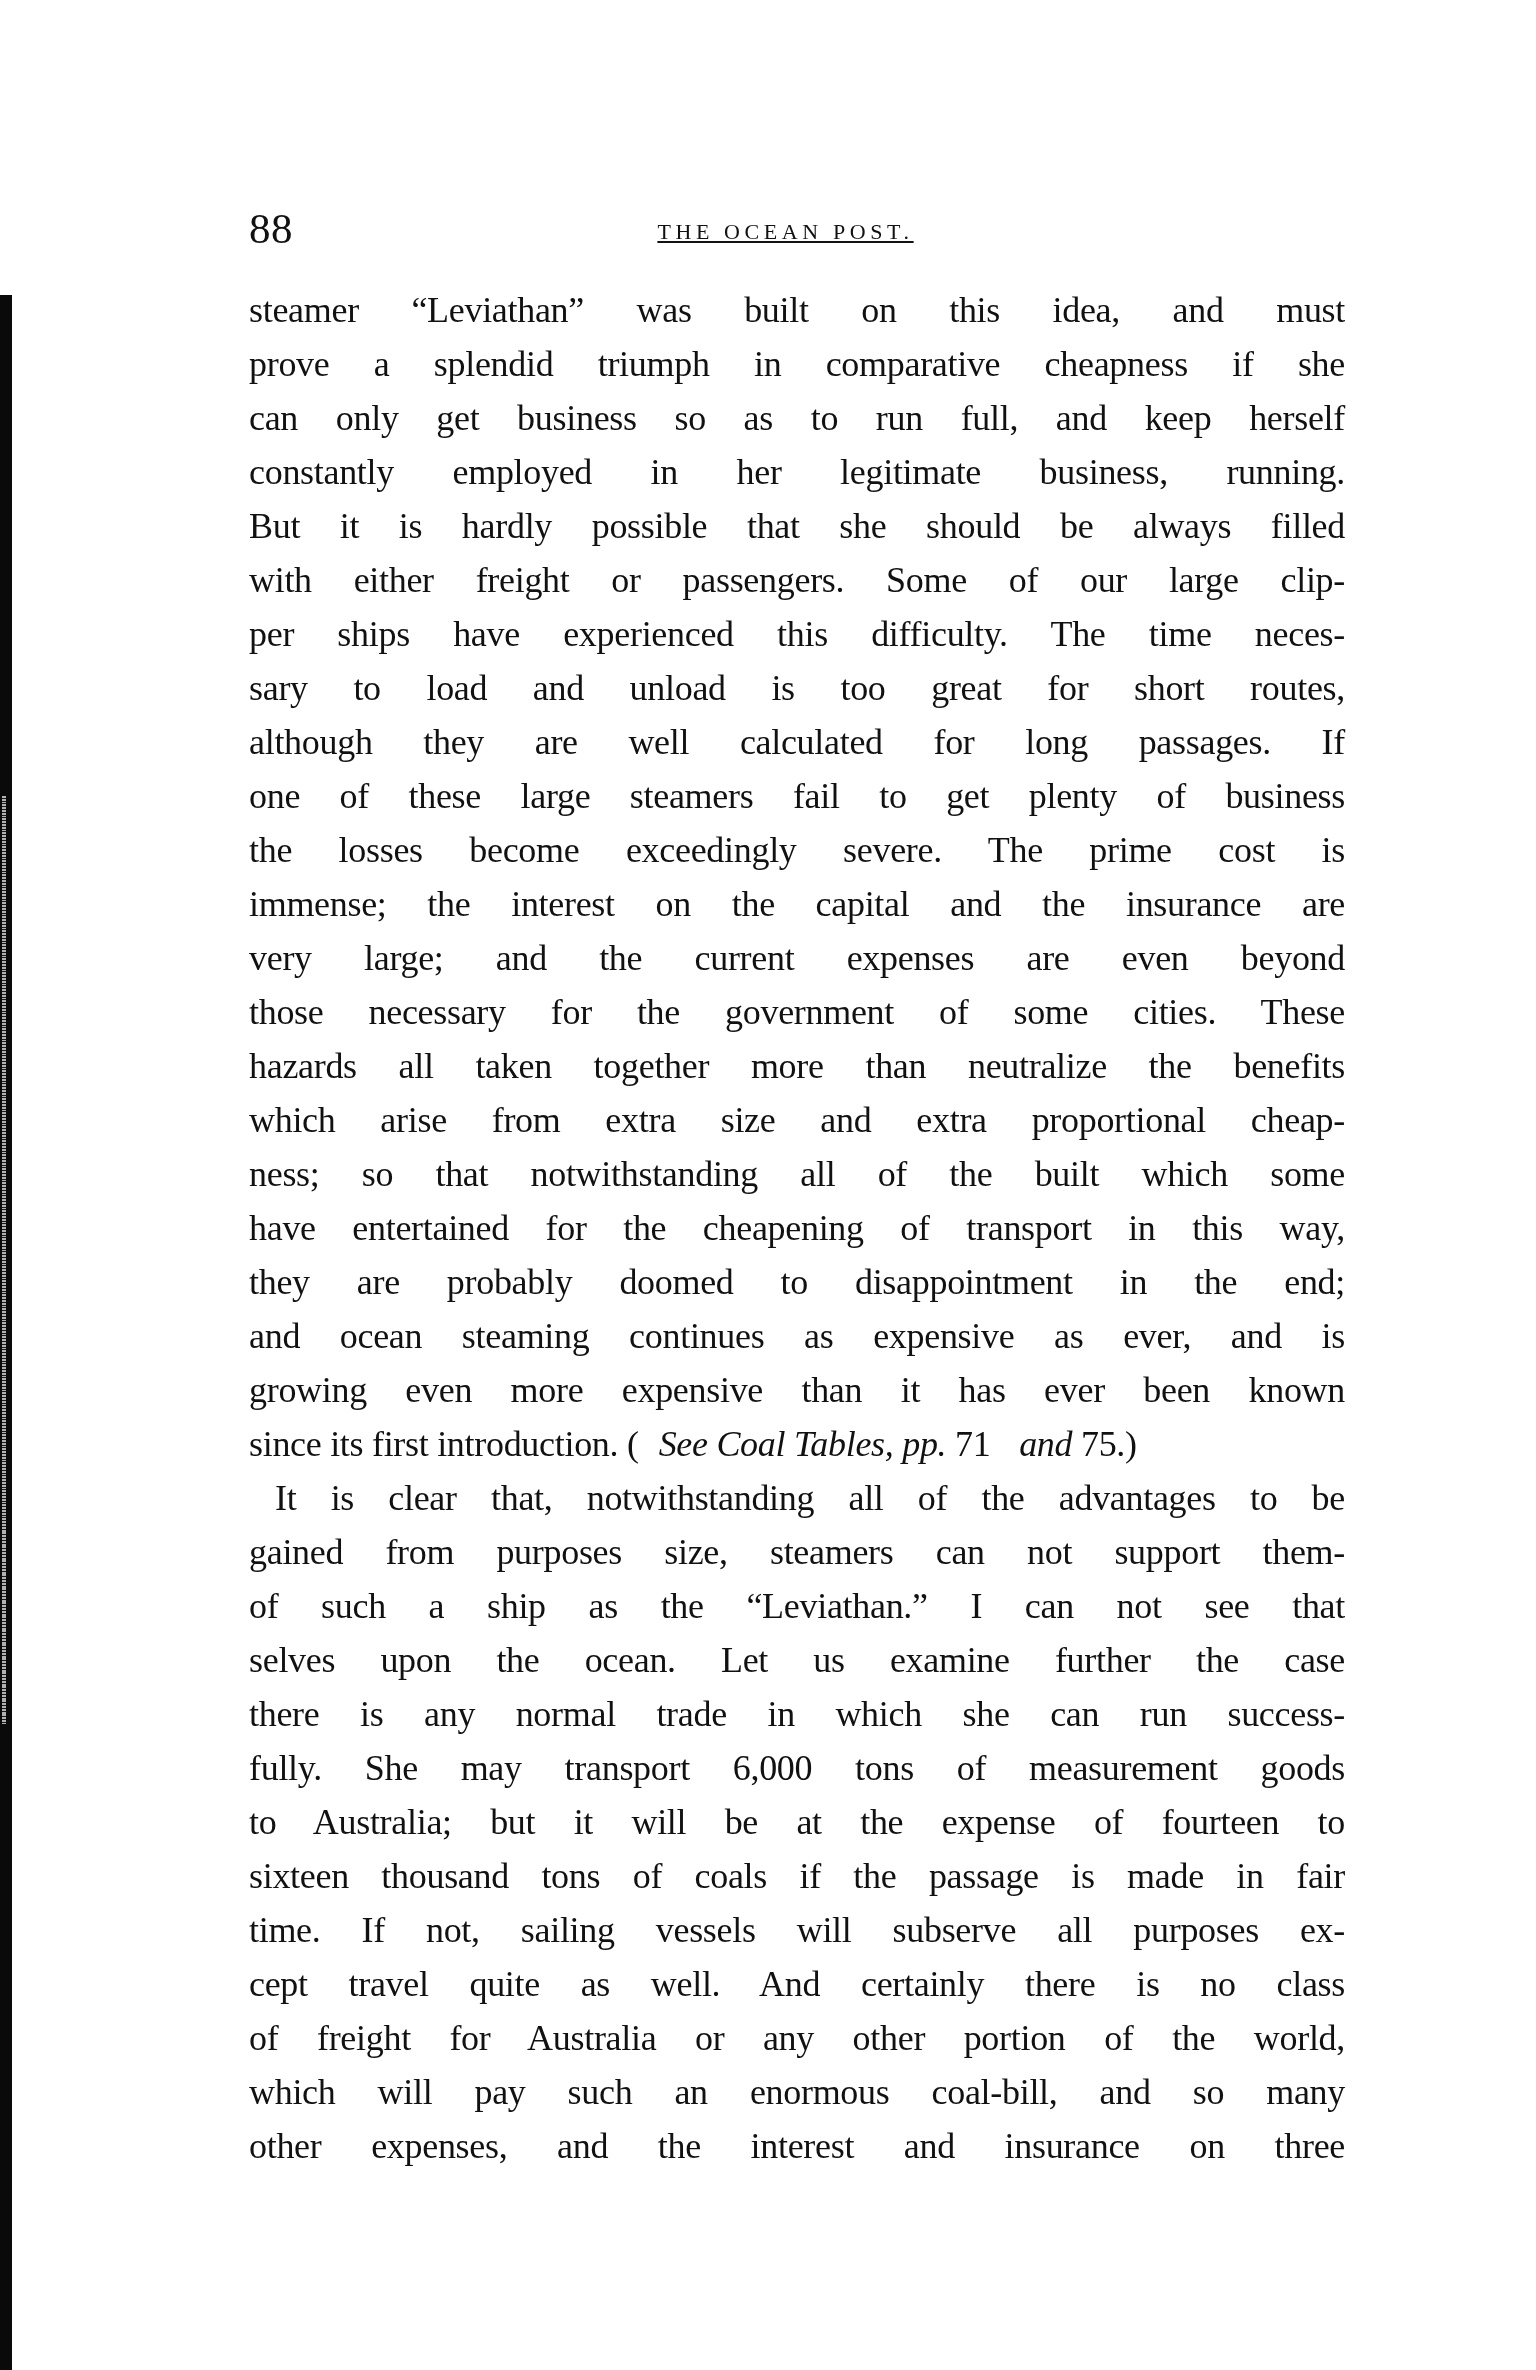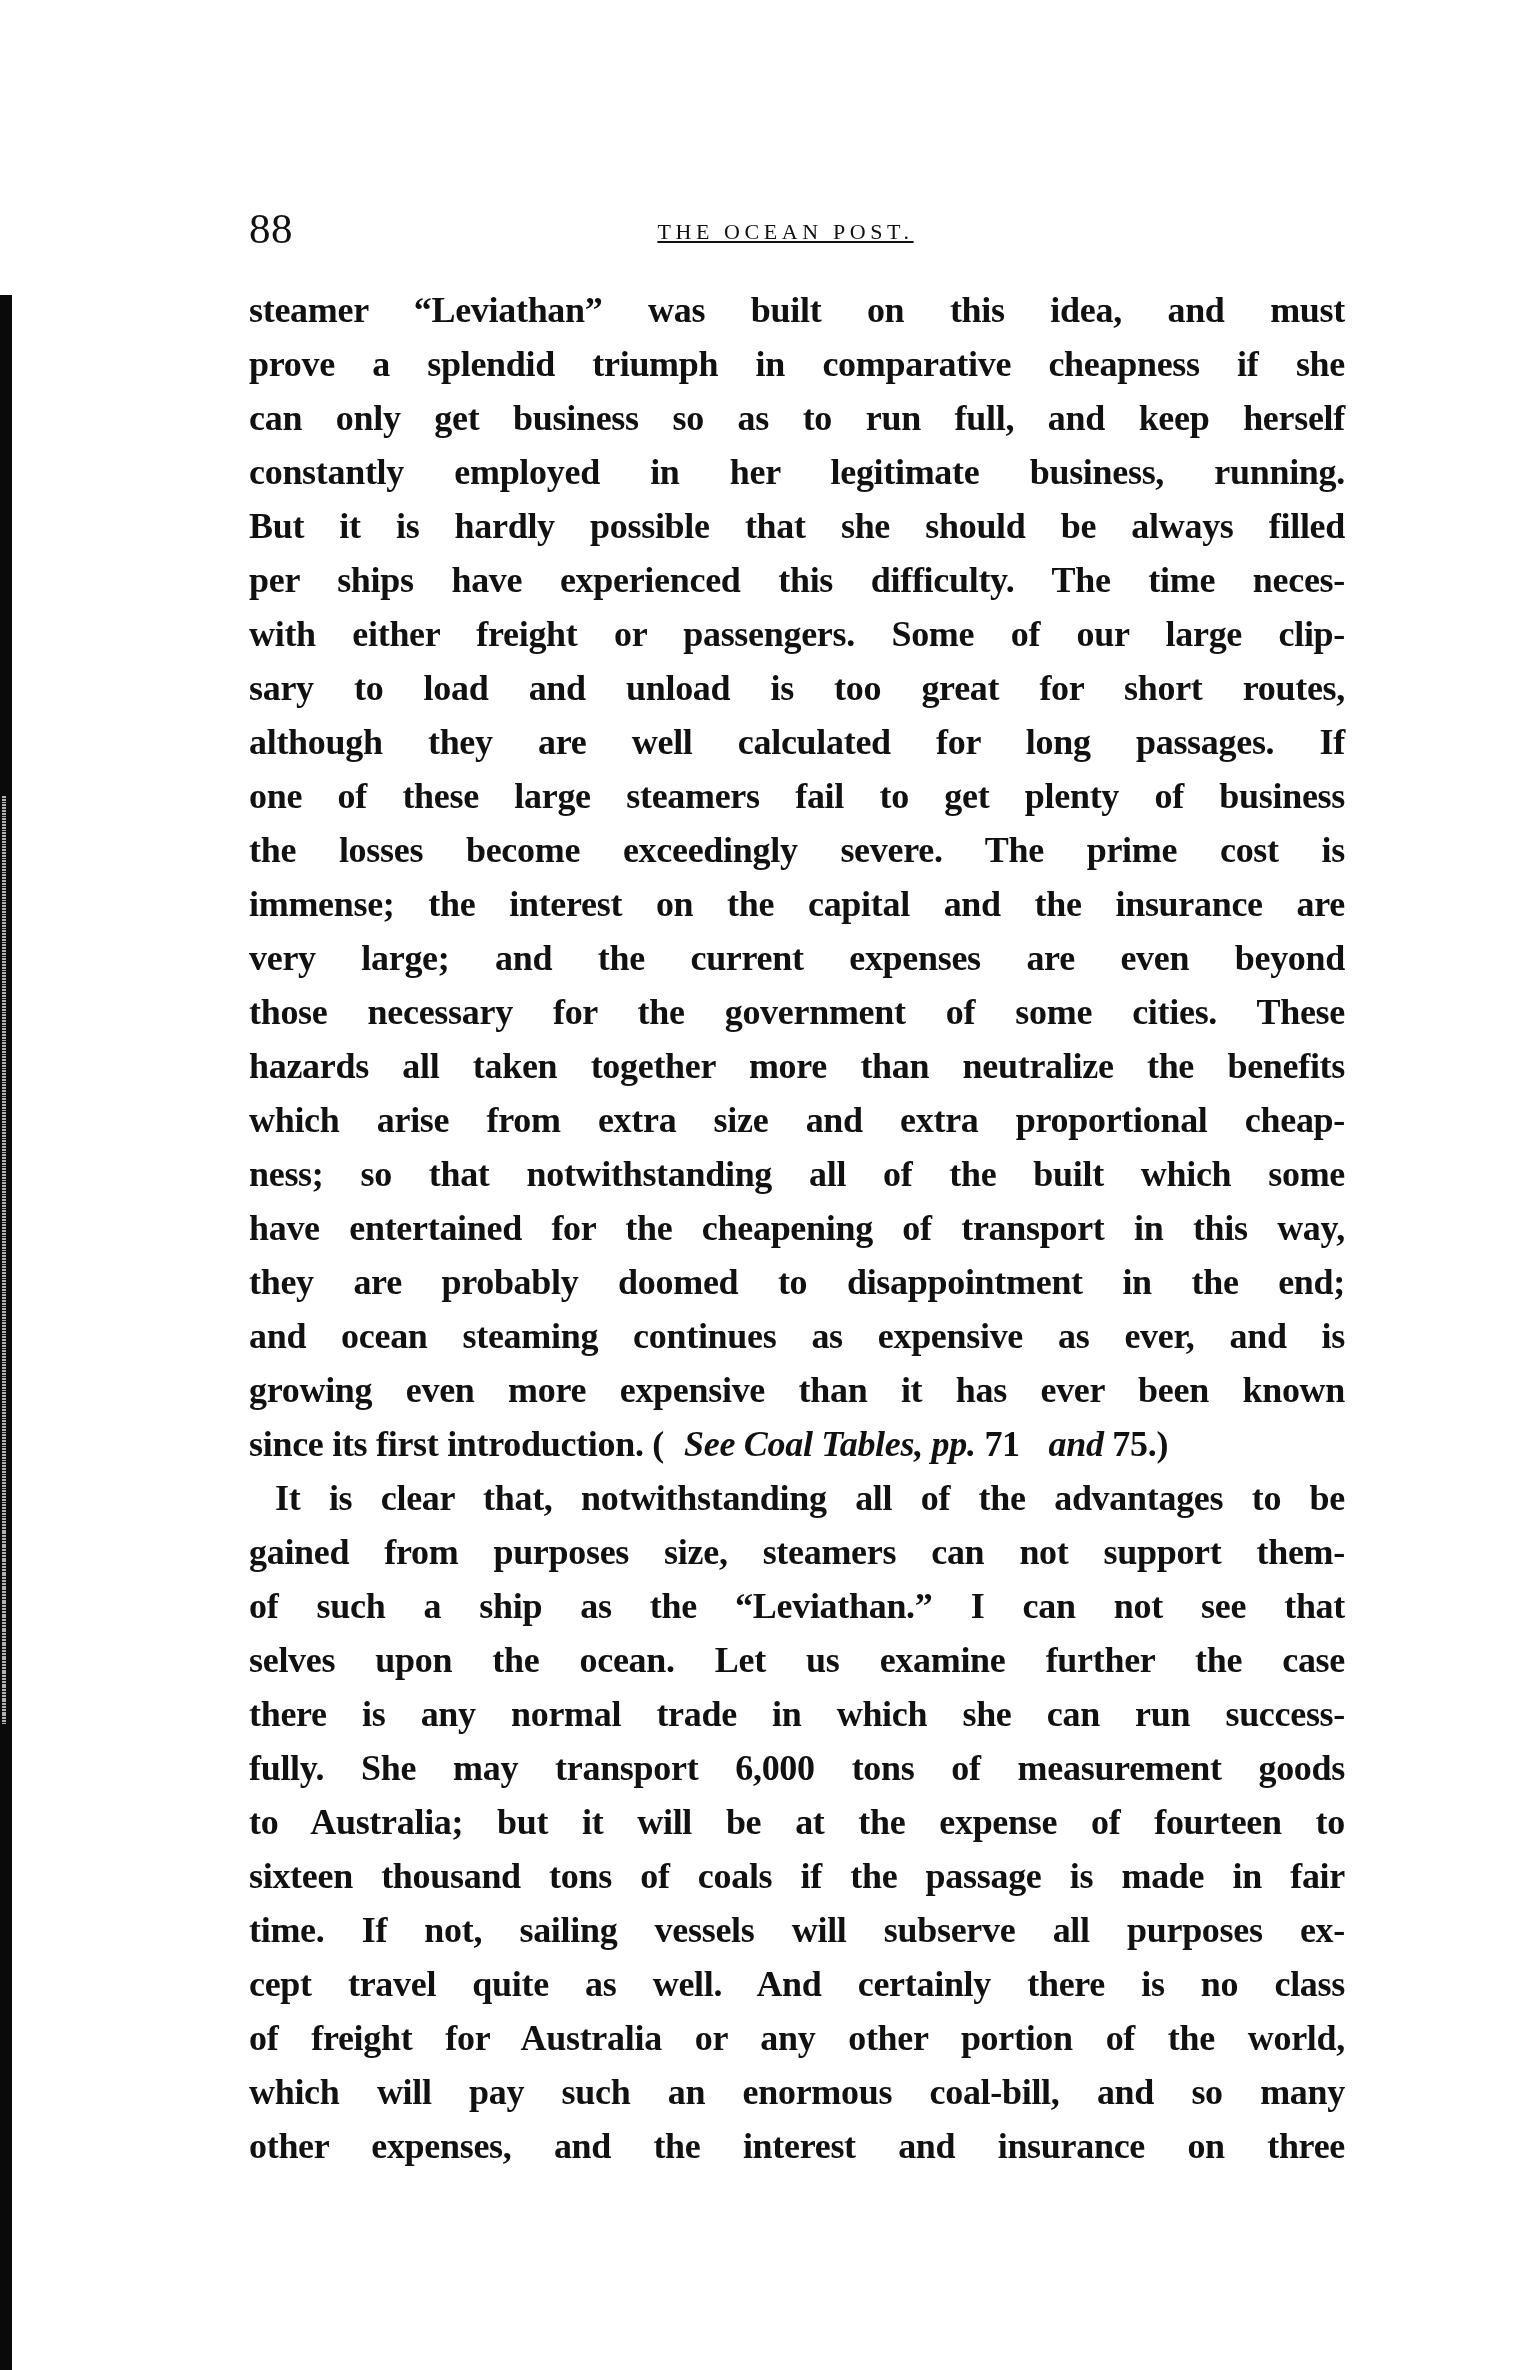--- a/index.html
+++ b/index.html
@@ -67,21 +67,20 @@
     }
     .line {
       display: block;
       height: 54px;
       line-height: 54px;
       font-size: 36px;
       white-space: nowrap;
       text-align: justify;
       text-align-last: justify;
       letter-spacing: -0.3px;
-      font-weight: bold;
     }
     .line.indent {
       padding-left: 26px;
     }
     .italic {
       font-style: italic;
       margin-left: 20px;
     }
   </style>
 </head>
@@ -96,22 +95,22 @@
   <span class="head-title">THE OCEAN POST.</span>
 </div>
 
 <div class="body-text">
   <div>
     <span class="line">steamer “Leviathan” was built on this idea, and must</span>
     <span class="line">prove a splendid triumph in comparative cheapness if she</span>
     <span class="line">can only get business so as to run full, and keep herself</span>
     <span class="line">constantly employed in her legitimate business, running.</span>
     <span class="line">But it is hardly possible that she should be always filled</span>
+    <span class="line">with either freight or passengers. Some of our large clip-</span>
     <span class="line">per ships have experienced this difficulty. The time neces-</span>
-    <span class="line">with either freight or passengers. Some of our large clip-</span>
     <span class="line">sary to load and unload is too great for short routes,</span>
     <span class="line">although they are well calculated for long passages. If</span>
     <span class="line">one of these large steamers fail to get plenty of business</span>
     <span class="line">the losses become exceedingly severe. The prime cost is</span>
     <span class="line">immense; the interest on the capital and the insurance are</span>
     <span class="line">very large; and the current expenses are even beyond</span>
     <span class="line">those necessary for the government of some cities. These</span>
     <span class="line">hazards all taken together more than neutralize the benefits</span>
     <span class="line">which arise from extra size and extra proportional cheap-</span>
     <span class="line">ness; so that notwithstanding all of the built which some</span>

